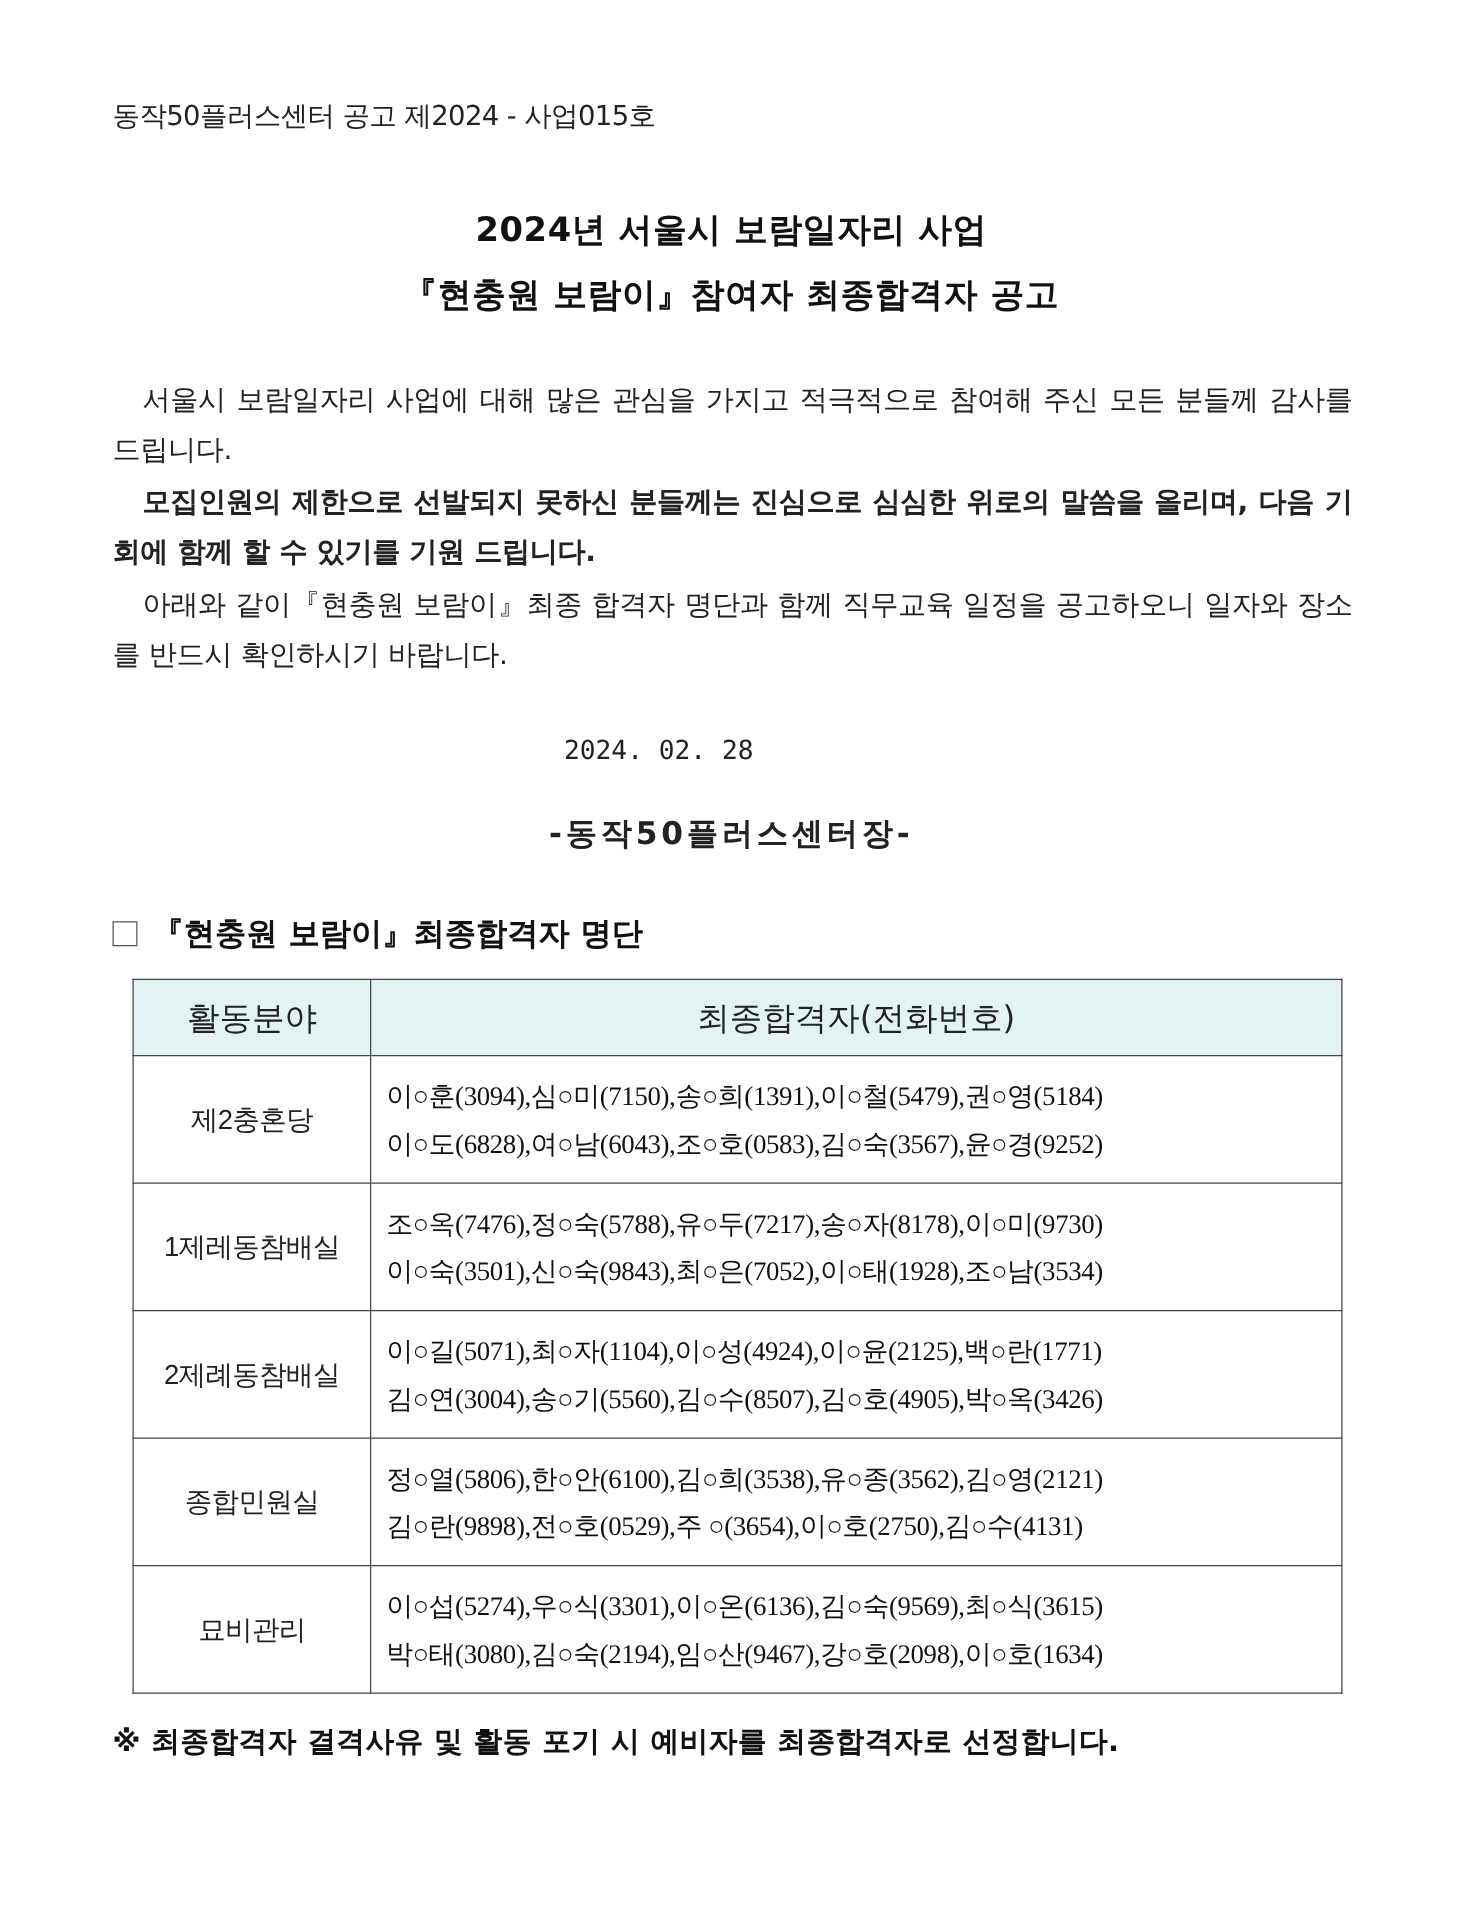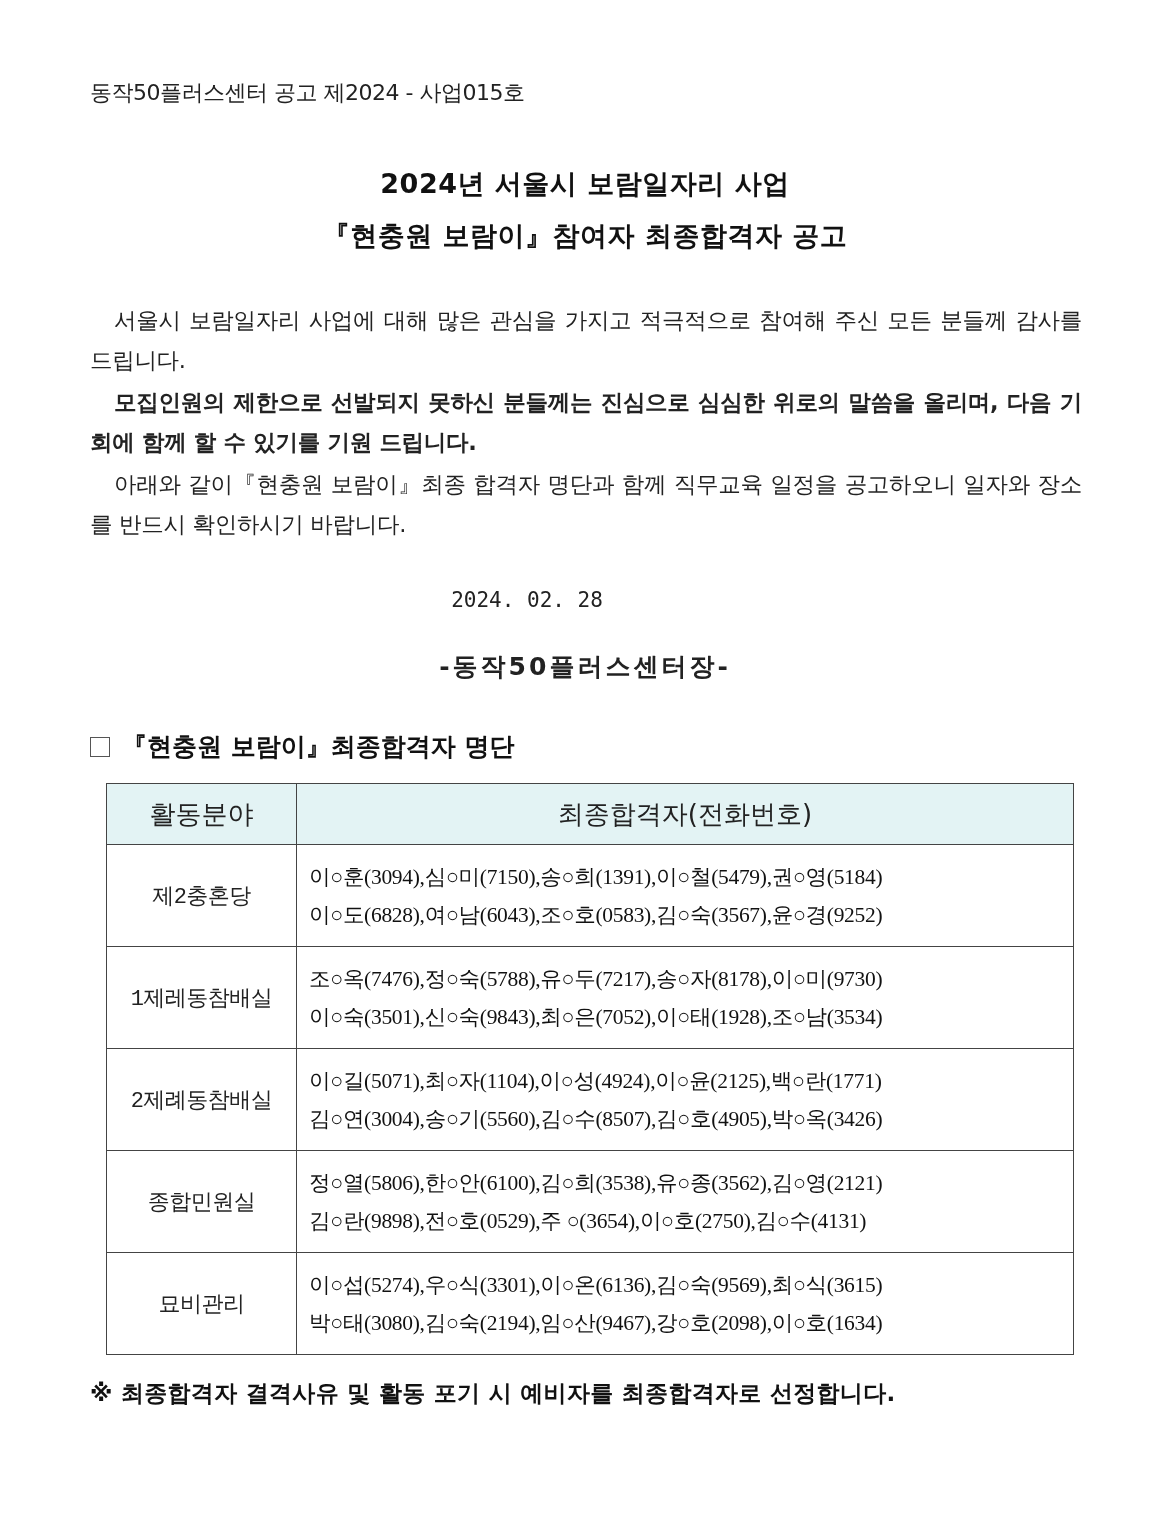--- a/index.html
+++ b/index.html
@@ -14,21 +14,21 @@
     .p2 { top: 382px; font-weight: bold; }
     .p3 { top: 464px; }
     .date { position: absolute; left: 0; width: 1054px; top: 588px; text-align: center; font-family: "DejaVu Sans Mono", monospace; font-size: 21px; color: #222; }
     .org { position: absolute; left: 0; width: 1170px; top: 650px; text-align: center; font-size: 25px; letter-spacing: 3px; font-weight: bold; color: #222; }
     .section-head { position: absolute; left: 90px; top: 730px; font-size: 25px; font-weight: bold; color: #111; display: flex; align-items: center; }
     .checkbox { display: inline-block; width: 18px; height: 18px; border: 1.5px solid #555; margin-right: 12px; background: #fff; }
     table.roster { position: absolute; left: 106px; top: 783px; width: 968px; border-collapse: collapse; table-layout: fixed; }
     table.roster th, table.roster td { border: 1.5px solid #444; }
     table.roster th { background: #e3f3f4; height: 58px; font-weight: normal; font-size: 26px; color: #222; }
     table.roster th.col1 { width: 187px; }
-    table.roster td.field { text-align: center; font-size: 22px; color: #222; font-family: Liberation Mono, monospace; letter-spacing: -0.5px; }
+    table.roster td.field { text-align: center; font-size: 22px; color: #222; font-family: Liberation Sans, sans-serif; letter-spacing: -0.5px; }
     table.roster td.names { padding: 0 16px 0 12px; height: 101px; font-size: 21.5px; line-height: 38px; color: #111; font-family: "Liberation Serif", serif; letter-spacing: -0.3px; }
     .note { position: absolute; left: 90px; top: 1378px; font-size: 23px; font-weight: bold; color: #111; letter-spacing: 0.3px; text-align: right; }
   </style>
 </head>
 <body>
 
 <div class="doc-number">동작50플러스센터 공고 제2024 - 사업015호</div>
 
 <div class="title t1">2024년 서울시 보람일자리 사업</div>
 <div class="title t2">『현충원 보람이』참여자 최종합격자 공고</div>

